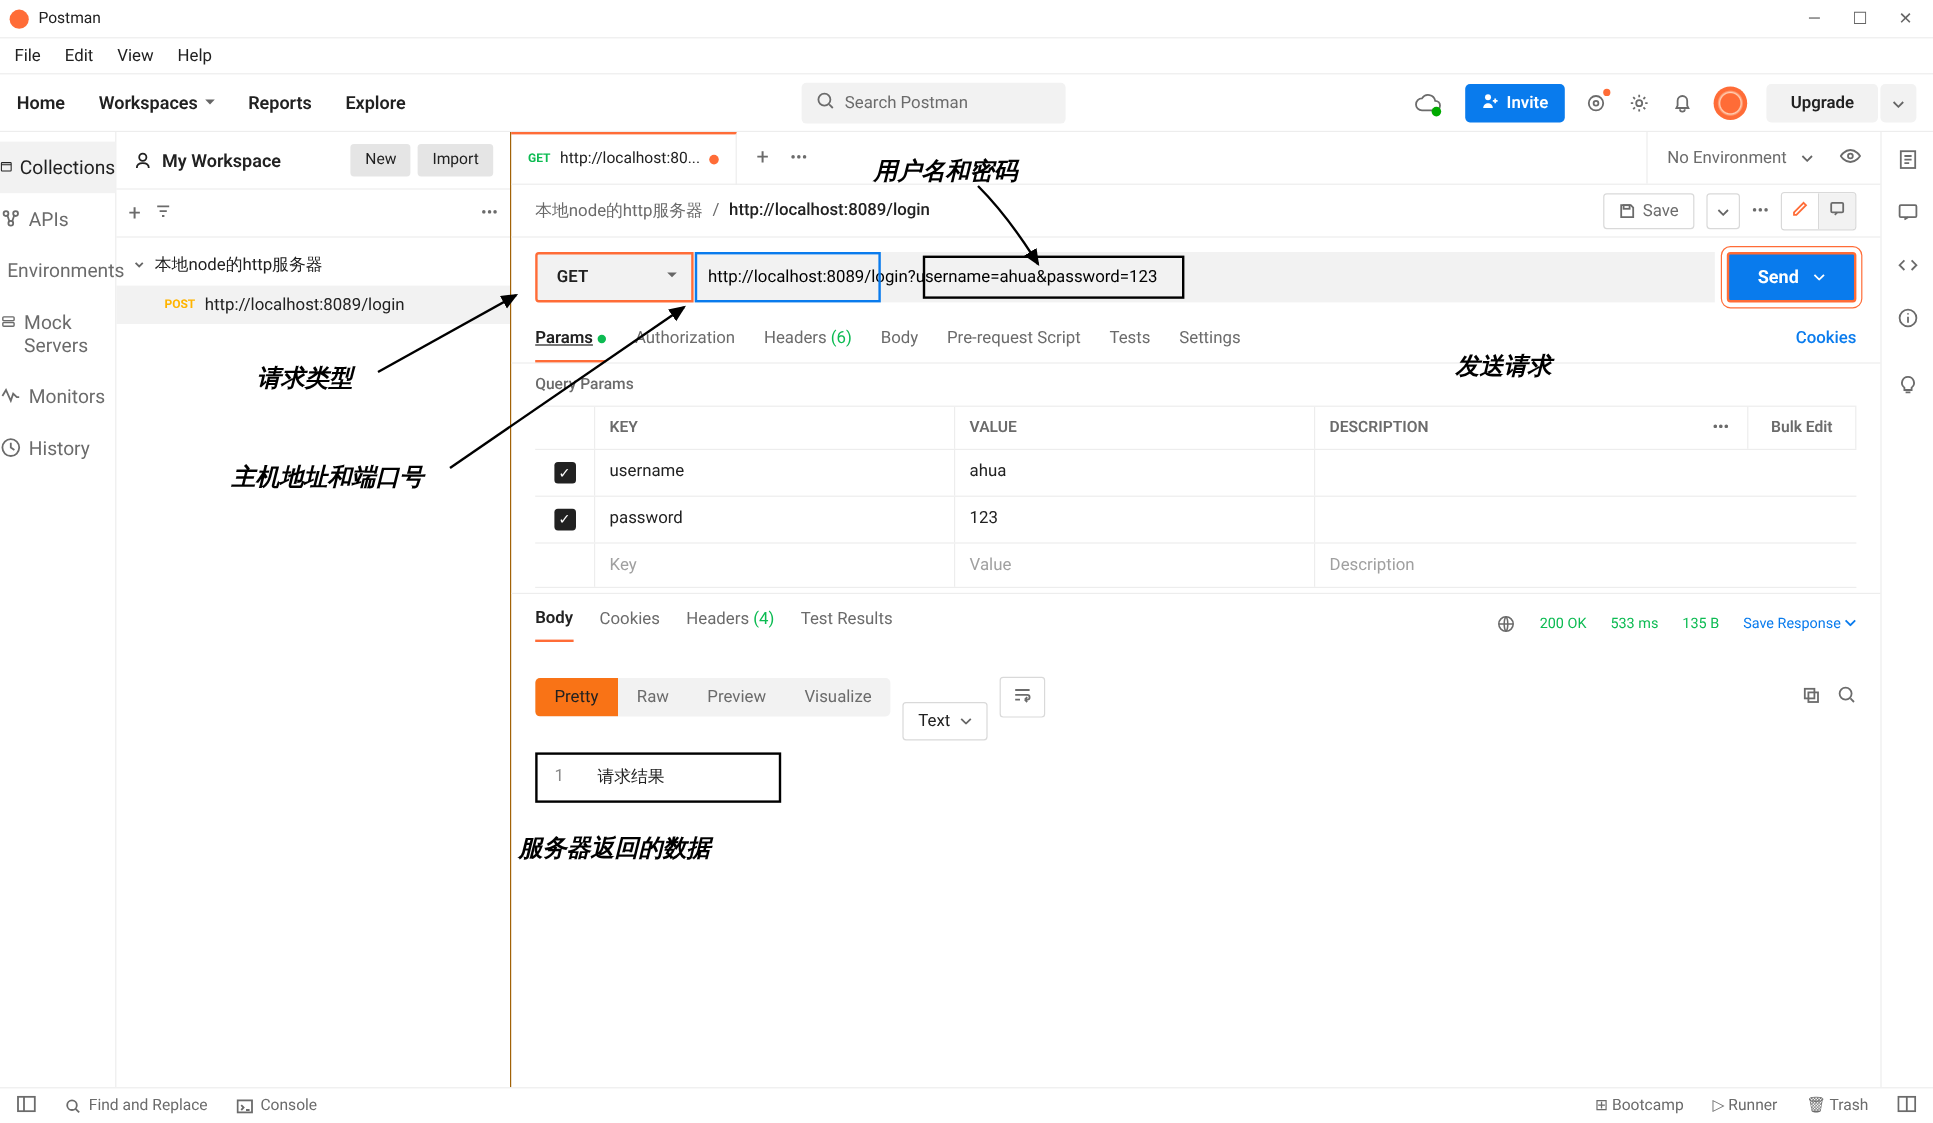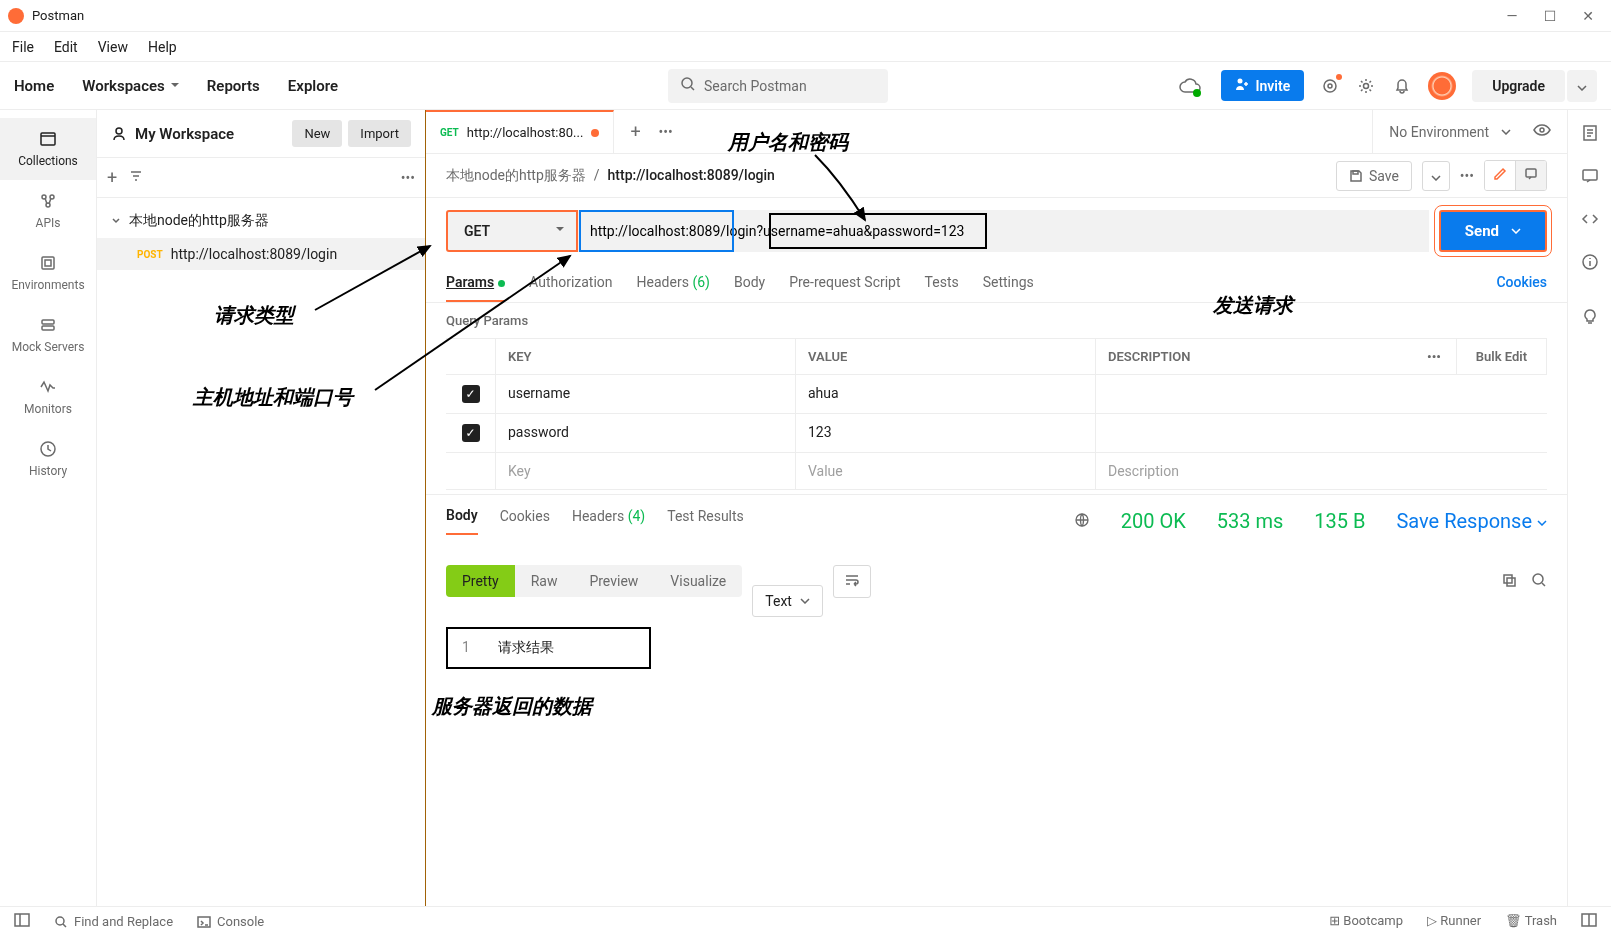--- a/index.html
+++ b/index.html
@@ -25,21 +25,21 @@
 .invite-btn { background: #097bed; color: #fff; padding: 7px 14px; border-radius: 4px; font-size: 14px; font-weight: 600; display: flex; align-items: center; gap: 6px; }
 .icon-btn { width: 20px; height: 20px; color: #666; display: flex; align-items: center; justify-content: center; position: relative; }
 .capture-dot::after { content: ""; position: absolute; top: -2px; right: -2px; width: 6px; height: 6px; background: #ff6c37; border-radius: 50%; }
 .avatar { width: 28px; height: 28px; border-radius: 50%; background: radial-gradient(circle, #ff6c37 40%, #ffd0b5 45%, #ff6c37 55%); }
 .upgrade-btn { background: #f2f2f2; padding: 8px 20px; border-radius: 4px; font-size: 14px; font-weight: 600; color: #212121; }
 .upgrade-drop { background: #f2f2f2; padding: 8px 10px; border-radius: 4px; margin-left: 2px; }
 
 .main-area { display: flex; height: calc(100% - 140px); }
 
 .primary-sidebar { width: 97px; border-right: 1px solid #ededed; display: flex; flex-direction: column; align-items: center; padding-top: 8px; }
-.sb-item { width: 100%; padding: 12px 0; display: flex; flex-direction: column; align-items: center; gap: 6px; cursor: pointer; color: #6b6b6b; font-size: 12px; }
+.sb-item { width: 100%; padding: 12px 0; display: flex; flex-direction: row; align-items: flex-start; gap: 6px; cursor: pointer; color: #6b6b6b; font-size: 16px; }
 .sb-item.active { background: #f2f2f2; color: #212121; }
 .sb-icon { width: 18px; height: 18px; }
 
 .secondary-sidebar { width: 329px; border-right: 1px solid #a16207; display: flex; flex-direction: column; }
 .ws-header { height: 48px; display: flex; align-items: center; padding: 0 14px; border-bottom: 1px solid #ededed; }
 .ws-name { font-size: 15px; font-weight: 600; flex: 1; display: flex; align-items: center; gap: 8px; }
 .ws-btns { display: flex; gap: 6px; }
 .ws-btn { background: #e5e5e5; padding: 6px 12px; border-radius: 3px; font-size: 13px; }
 .coll-toolbar { height: 40px; display: flex; align-items: center; padding: 0 10px; gap: 12px; border-bottom: 1px solid #ededed; color: #6b6b6b; }
 .coll-toolbar .spacer { flex: 1; }
@@ -94,26 +94,26 @@
 .ptr.head .opts { width: 45px; text-align: center; }
 .ptr.head .bulk { width: 90px; text-align: center; color: #6b6b6b; }
 .ptr.placeholder { color: #a0a0a0; }
 .checkbox { width: 18px; height: 18px; background: #212121; border-radius: 3px; display: inline-flex; align-items: center; justify-content: center; color: #fff; font-size: 12px; }
 
 .response-area { border-top: 1px solid #ededed; margin-top: 4px; }
 .resp-tabs { display: flex; align-items: center; padding: 12px 20px 0; gap: 22px; font-size: 14px; color: #6b6b6b; }
 .resp-tab { padding-bottom: 10px; }
 .resp-tab.active { color: #212121; font-weight: 600; border-bottom: 2px solid #ff6c37; }
 .resp-tab .count { color: #0cbb52; }
-.resp-status { margin-left: auto; display: flex; gap: 31px; align-items: flex-start; color: #0cbb52; font-size: 20px; }
+.resp-status { margin-left: auto; display: flex; gap: 20px; align-items: flex-start; color: #0cbb52; font-size: 12px; }
 .resp-status .save { color: #097bed; }
 .resp-toolbar { display: flex; align-items: center; padding: 10px 20px; gap: 10px; }
 .resp-mode { display: flex; background: #f2f2f2; border-radius: 4px; overflow: hidden; }
 .resp-mode > div { padding: 8px 16px; font-size: 14px; color: #6b6b6b; }
-.resp-mode > div.active { background: #84cc16; color: #212121; }
+.resp-mode > div.active { background: #f97316; color: #212121; }
 .lang-sel { border: 1px solid #d9d9d9; padding: 7px 12px; border-radius: 3px; font-size: 14px; display: flex; gap: 8px; align-items: center; margin-top: 40px; }
 .wrap-btn { border: 1px solid #d9d9d9; padding: 7px 10px; border-radius: 3px; }
 .resp-icons { margin-left: auto; display: flex; gap: 14px; color: #6b6b6b; }
 .resp-body { margin: 0 20px; border: 2px solid #000; padding: 10px 14px; display: flex; gap: 28px; font-family: monospace; font-size: 14px; width: 205px; }
 .resp-body .ln { color: #888; }
 
 .right-rail { width: 44px; border-left: 1px solid #ededed; display: flex; flex-direction: column; align-items: center; padding-top: 14px; gap: 22px; color: #6b6b6b; }
 
 .statusbar { position: absolute; bottom: 0; left: 0; right: 0; height: 30px; border-top: 1px solid #ededed; display: flex; align-items: center; padding: 0 14px; gap: 24px; font-size: 13px; color: #6b6b6b; }
 .sb-right { margin-left: auto; display: flex; gap: 24px; }

